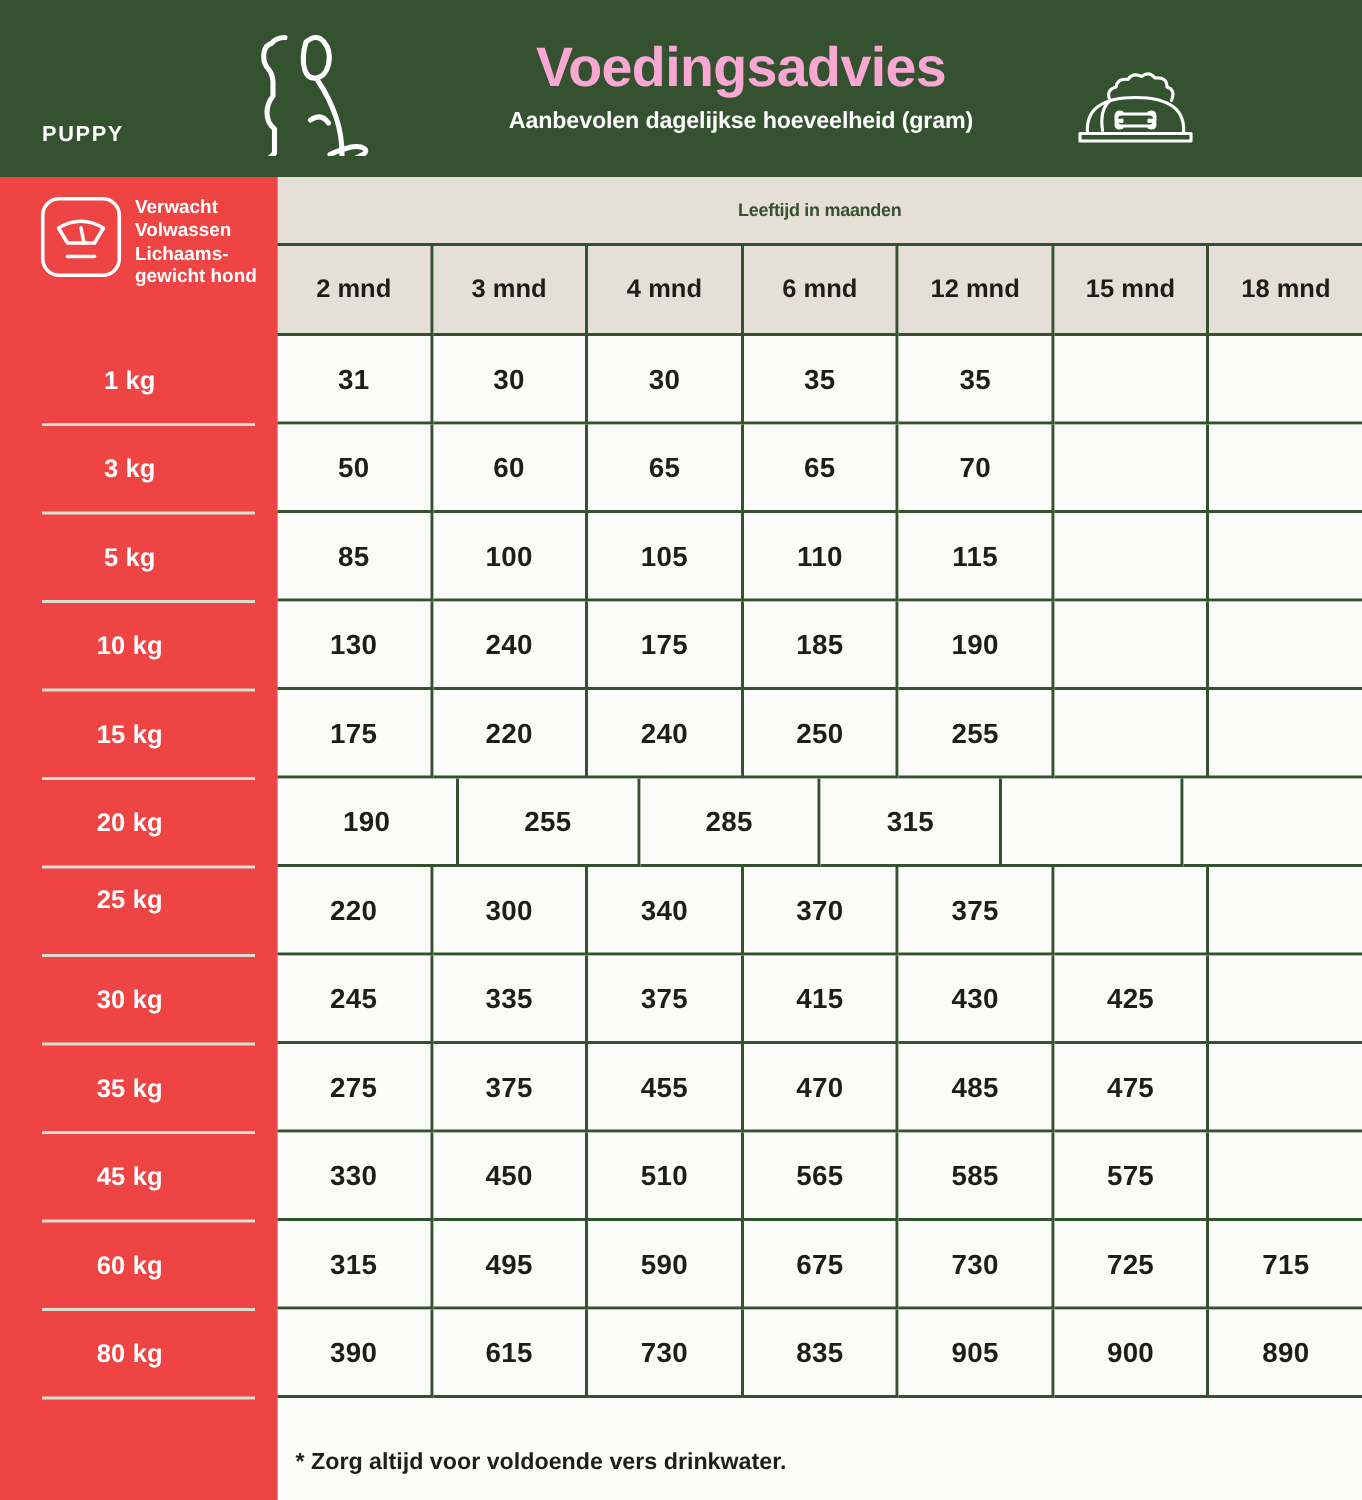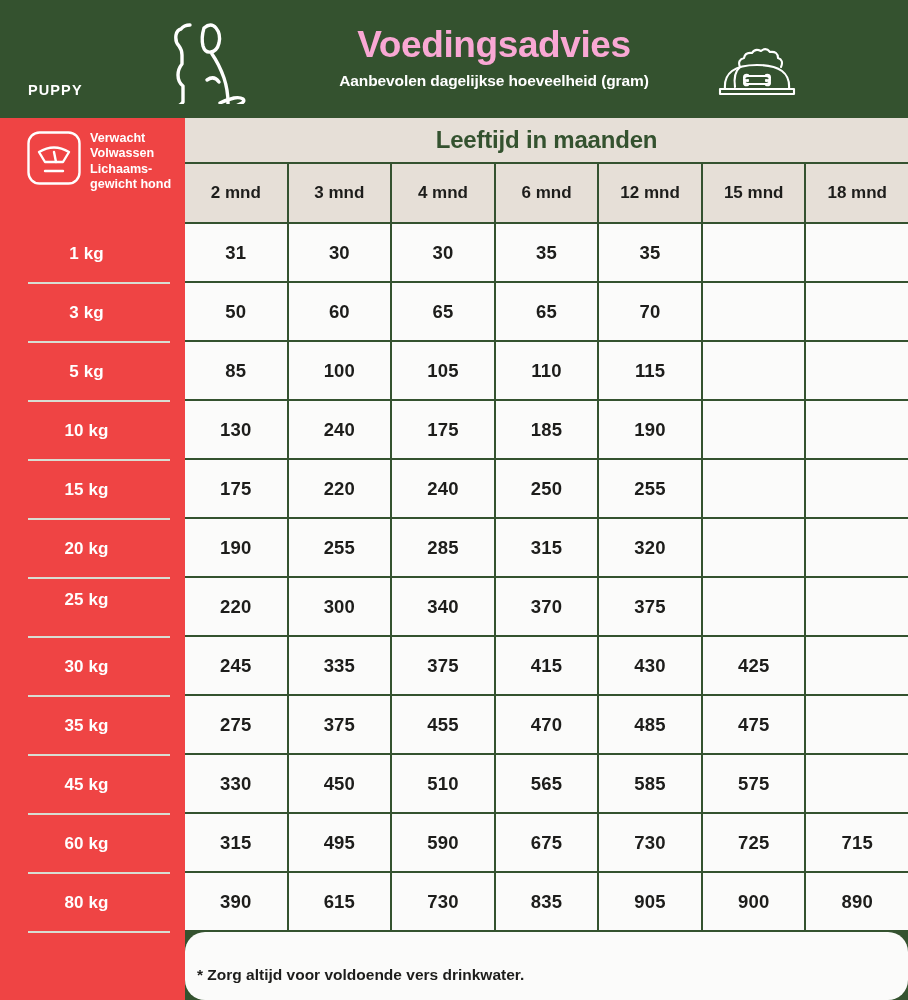--- a/index.html
+++ b/index.html
@@ -128,21 +128,21 @@
     width: 723px;
     height: 46px;
     background: #e6dfd7;
     display: flex;
     align-items: center;
     justify-content: center;
     box-sizing: border-box;
     border-bottom: 2px solid #34522f;
   }
   #group-header-text {
-    font-size: 24px;
+    font-size: 12px;
     font-weight: 800;
     color: #34522f;
     letter-spacing: -0.2px;
   }
   #month-header {
     position: absolute;
     left: 0; top: 46px;
     width: 723px;
     height: 60px;
     display: flex;
@@ -197,21 +197,20 @@
     position: absolute;
     left: 0;
     top: 814px;
     width: 723px;
     height: 68px;
     background: #fbfbfa;
     display: flex;
     align-items: flex-end;
     box-sizing: border-box;
     padding: 0 0 16px 12px;
-    border-radius: 20px;
   }
   #footnote-text {
     font-size: 15.5px;
     font-weight: 700;
     color: #1d1d1b;
   }
 </style>
 </head>
 <body>
 
@@ -449,23 +448,20 @@
           </div>
           <div class="grid-cell">
             <span class="cell-value">255</span>
           </div>
           <div class="grid-cell">
             <span class="cell-value">285</span>
           </div>
           <div class="grid-cell">
             <span class="cell-value">315</span>
           </div>
-          <div class="grid-cell">
-            <span class="cell-value">320</span>
-          </div>
           <div class="grid-cell empty"></div>
           <div class="grid-cell empty"></div>
         </div>
         <div class="grid-row">
           <div class="grid-cell">
             <span class="cell-value">220</span>
           </div>
           <div class="grid-cell">
             <span class="cell-value">300</span>
           </div>

